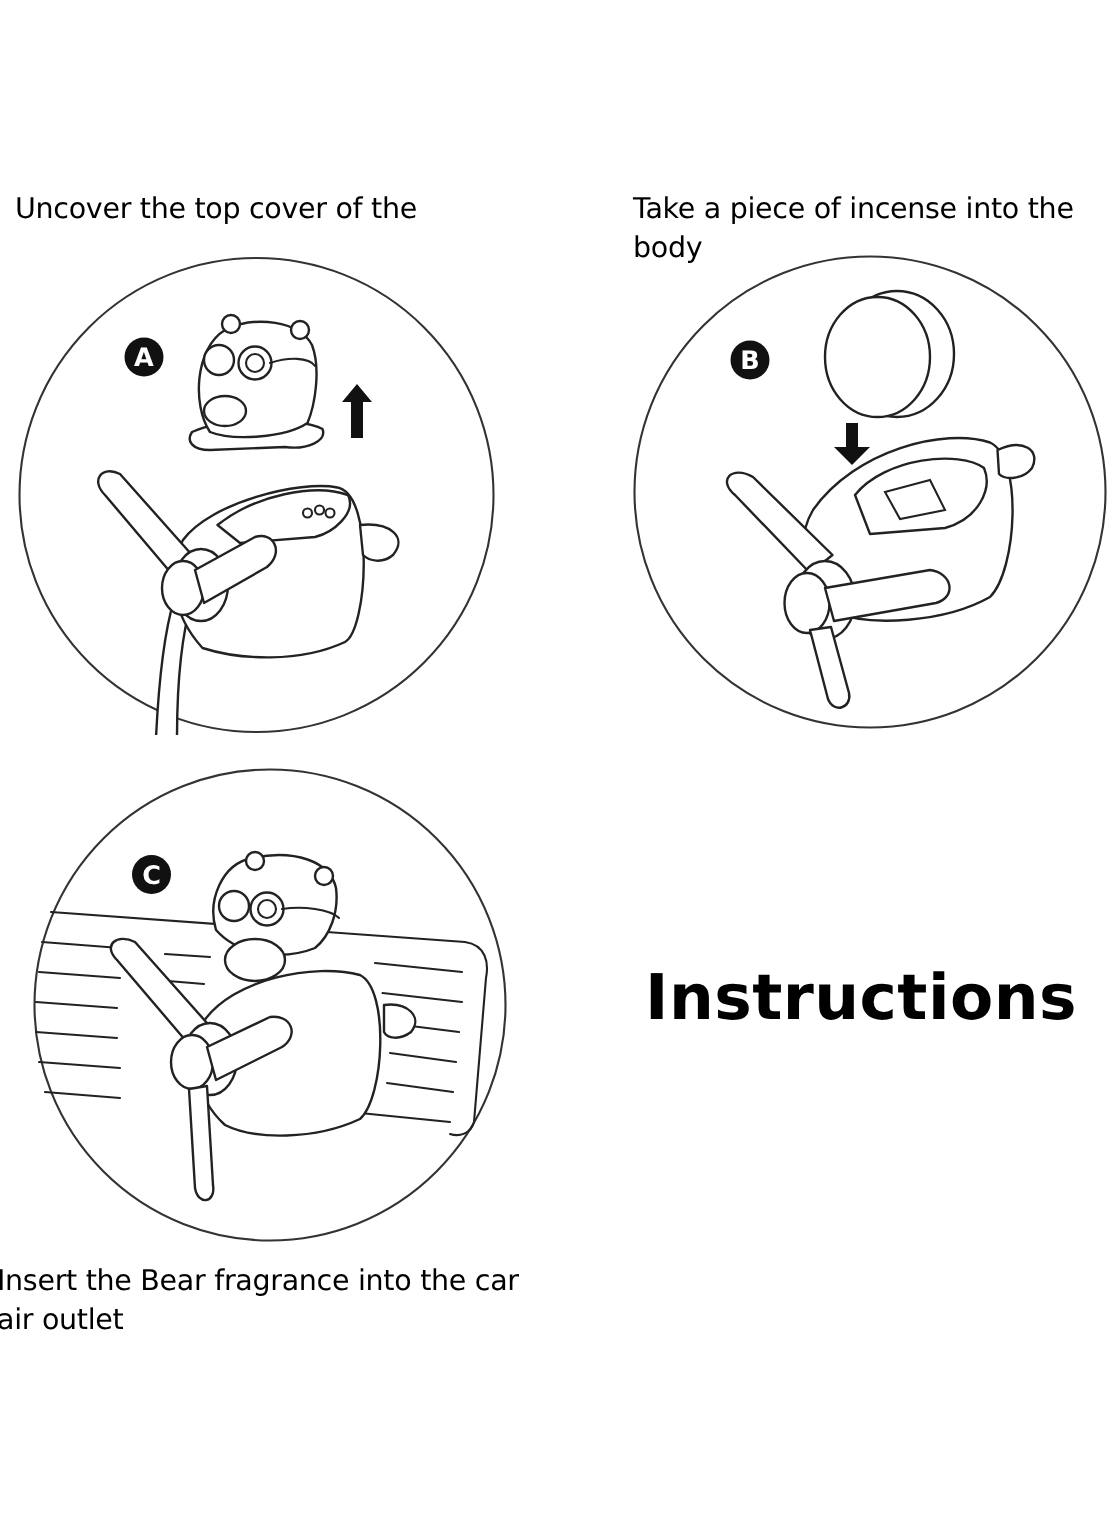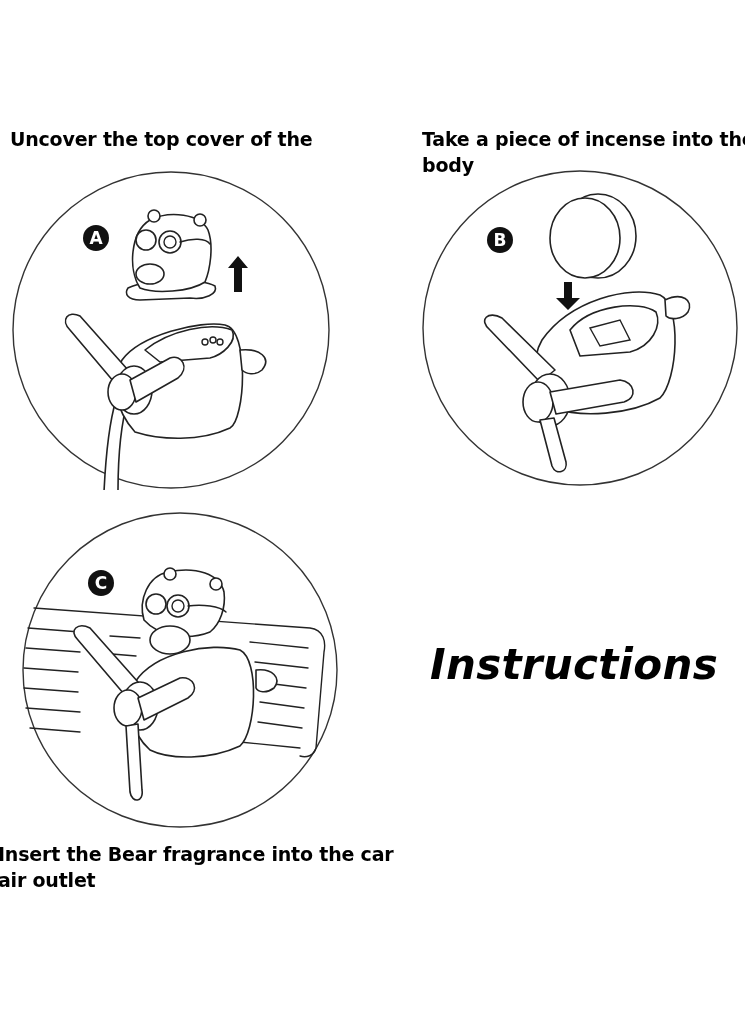--- a/index.html
+++ b/index.html
@@ -1,22 +1,22 @@
 <!DOCTYPE html>
 <html><head>
 <meta charset="utf-8">
 <style>
   html, body { margin:0; padding:0; background:#ffffff; }
   body { width:745px; height:1016px; position:relative; overflow:hidden;
          font-family:"DejaVu Sans", sans-serif; color:#000; }
-  .caption { position:absolute; font-weight:bold; font-size:19px; line-height:26px;
+  .caption { position:absolute; font-weight:normal; font-size:19px; line-height:26px;
              white-space:nowrap; letter-spacing:-0.2px; }
   .panel { position:absolute; }
   .title { position:absolute; font-weight:bold; font-size:42px; line-height:50px;
-           left:430px; top:640px; letter-spacing:0.3px;font-style:italic; }
+           left:430px; top:640px; letter-spacing:0.3px; }
   svg { display:block; }
   .ln { fill:#fff; stroke:#222; stroke-width:1.6; stroke-linejoin:round; stroke-linecap:round; }
   .lnn { fill:none; stroke:#222; stroke-width:1.4; stroke-linecap:round; }
   .badge text { font-family:"DejaVu Sans", sans-serif; font-weight:bold; }
 </style>
 </head>
 <body>
 
 <div class="caption" style="left:10px; top:126px;">
   <div>Uncover the top cover of the</div>

